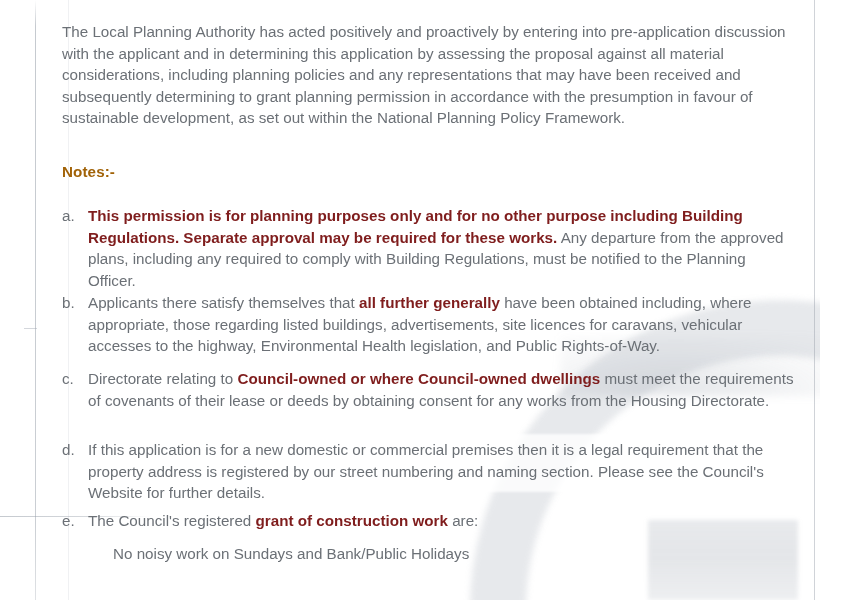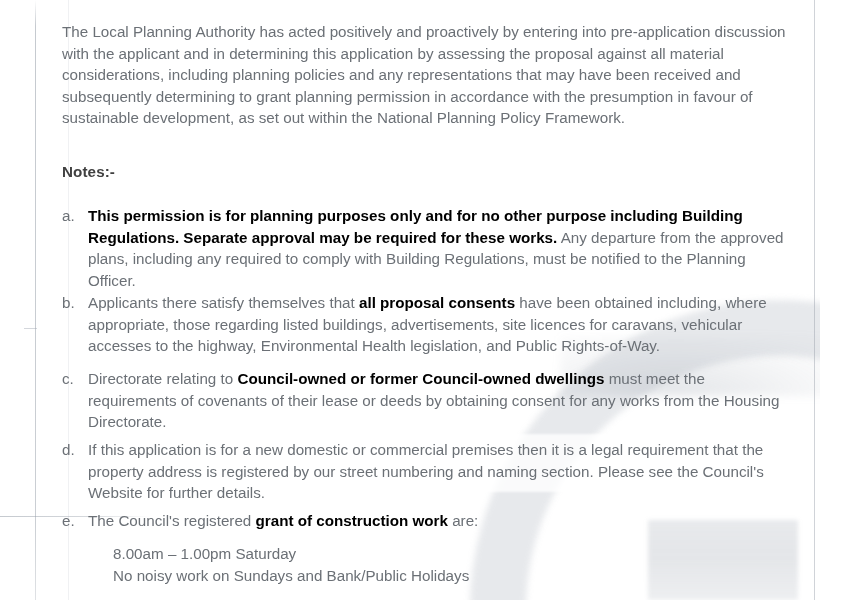--- a/index.html
+++ b/index.html
@@ -112,21 +112,21 @@
   }
   #para-presumption { top: 6px; }
   #para-reason { top: 117px; width: 700px; }
 
   #notes-heading {
     position: absolute;
     left: 62px;
     top: 163px;
     font-size: 15.2px;
     font-weight: bold;
-    color: #404040;
+    color: #a16207;
     letter-spacing: 0.1px;
   }
 
   .note {
     position: absolute;
     left: 62px;
     width: 732px;
     font-size: 15.2px;
     line-height: 21.5px;
     color: #6b7076;
@@ -135,21 +135,21 @@
     position: absolute;
     left: 0;
     top: 0;
     width: 26px;
     color: #6b7076;
   }
   .note .note-body {
     display: block;
     margin-left: 26px;
   }
-  .note b, .para b { color: #000000; font-weight: bold; }
+  .note b, .para b { color: #7f1d1d; font-weight: bold; }
 
   #note-a { top: 205px; }
   #note-b { top: 292px; }
   #note-c { top: 368px; }
   #note-d { top: 439px; }
   #note-e { top: 510px; }
 
   #hours {
     position: absolute;
     left: 113px;
@@ -183,37 +183,36 @@
 
     <div id="notes-heading">Notes:-</div>
 
     <div class="note" id="note-a">
       <span class="marker">a.</span>
       <span class="note-body"><b>This permission is for planning purposes only and for no other purpose including Building Regulations. Separate approval may be required for these works.</b><span> Any departure from the approved plans, including any required to comply with Building Regulations, must be notified to the Planning Officer.</span></span>
     </div>
 
     <div class="note" id="note-b">
       <span class="marker">b.</span>
-      <span class="note-body"><span>Applicants there satisfy themselves that </span><b>all proposal consents</b><span> have been obtained including, where appropriate, those regarding listed buildings, advertisements, site licences for caravans, vehicular accesses to the highway, Environmental Health legislation, and Public Rights-of-Way.</span></span>
+      <span class="note-body"><span>Applicants there satisfy themselves that </span><b>all further generally</b><span> have been obtained including, where appropriate, those regarding listed buildings, advertisements, site licences for caravans, vehicular accesses to the highway, Environmental Health legislation, and Public Rights-of-Way.</span></span>
     </div>
 
     <div class="note" id="note-c">
       <span class="marker">c.</span>
-      <span class="note-body"><span>Directorate relating to </span><b>Council-owned or former Council-owned dwellings</b><span> must meet the requirements of covenants of their lease or deeds by obtaining consent for any works from the Housing Directorate.</span></span>
+      <span class="note-body"><span>Directorate relating to </span><b>Council-owned or where Council-owned dwellings</b><span> must meet the requirements of covenants of their lease or deeds by obtaining consent for any works from the Housing Directorate.</span></span>
     </div>
 
     <div class="note" id="note-d">
       <span class="marker">d.</span>
       <span class="note-body"><span>If this application is for a new domestic or commercial premises then it is a legal requirement that the property address is registered by our street numbering and naming section. Please see the Council's Website for further details.</span><b></b><span></span></span>
     </div>
 
     <div class="note" id="note-e">
       <span class="marker">e.</span>
       <span class="note-body"><span>The Council's registered </span><b>grant of construction work</b><span> are:</span></span>
     </div>
 
     <div id="hours">
-      <div>8.00am – 1.00pm Saturday</div>
       <div>No noisy work on Sundays and Bank/Public Holidays</div>
     </div>
 
   </div>
 </div>
 
 </body></html>

